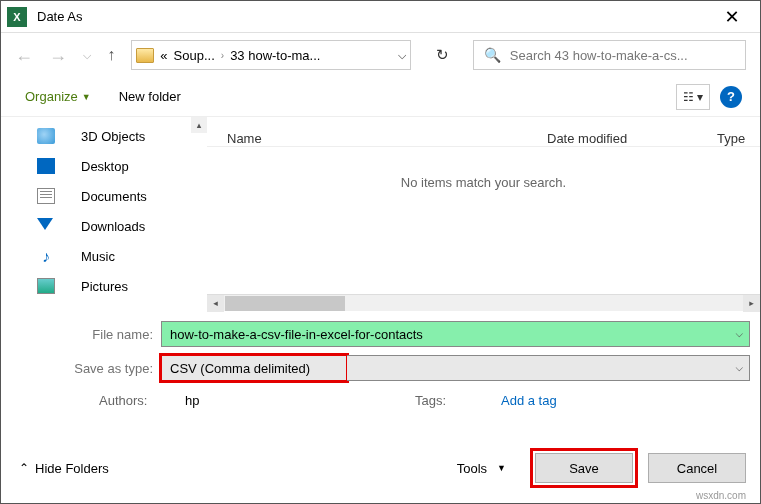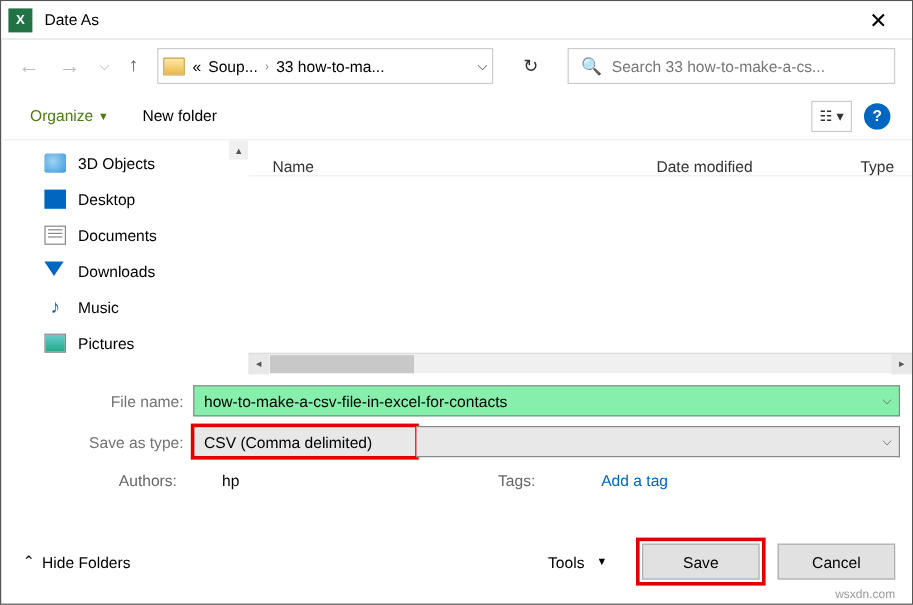--- a/index.html
+++ b/index.html
@@ -26,21 +26,21 @@
     
     .toolbar { height: 40px; display: flex; align-items: center; padding: 0 18px 0 24px; gap: 28px; border-bottom: 1px solid #eee; }
     .toolbar .org { color: #4d7c0f; font-size: 13px; display: flex; align-items: center; gap: 4px; }
     .toolbar .nf { color: #000; font-size: 13px; }
     .toolbar .right { margin-left: auto; display: flex; align-items: center; gap: 10px; }
     .view-ic { width: 34px; height: 26px; border: 1px solid #ccc; display: flex; align-items: center; justify-content: center; font-size: 12px; color: #333; }
     .help-ic { width: 22px; height: 22px; border-radius: 50%; background: #0067c0; color: #fff; display: flex; align-items: center; justify-content: center; font-size: 13px; font-weight: bold; }
     
     .body { display: flex; height: 194px; }
     .sidebar { width: 206px; padding: 4px 4px; overflow: hidden; border-right: 0; position: relative; }
-    .srow { height: 30px; display: flex; align-items: center; padding-left: 32px; gap: 10px; font-size: 13px; color: #000; }
+    .srow { height: 30px; display: flex; align-items: center; padding-left: 32px; gap: 26px; font-size: 13px; color: #000; }
     .sic { width: 18px; height: 16px; flex: 0 0 18px; }
     .ic-3d { background: radial-gradient(circle at 40% 40%, #9fd3f5, #3a9bd9); border-radius: 2px; }
     .ic-desk { background: #0067c0; }
     .ic-doc { background: #fff; border: 1px solid #888; position: relative; }
     .ic-doc::after { content: ""; position: absolute; top: 2px; left: 2px; right: 2px; height: 1px; background: #888; box-shadow: 0 3px 0 #888, 0 6px 0 #888; }
     .ic-dl { width: 0; height: 0; border-left: 8px solid transparent; border-right: 8px solid transparent; border-top: 12px solid #0067c0; }
     .ic-mus { color: #0067c0; font-size: 16px; text-align: center; }
     .ic-pic { background: linear-gradient(#6cc,#2a8); border: 1px solid #888; }
     .sb-scroll-up { position: absolute; top: 0; right: 0; width: 16px; height: 16px; background: #f0f0f0; color: #555; font-size: 9px; display: flex; align-items: center; justify-content: center; }
     
@@ -95,21 +95,21 @@
     <div class="folder-ic"></div>
     <span class="crumb">«</span>
     <span class="crumb">Soup...</span>
     <span class="crumb-sep">›</span>
     <span class="crumb">33 how-to-ma...</span>
     <span class="addr-drop">⌵</span>
   </div>
   <div class="refresh">↻</div>
   <div class="search">
     <span class="search-ic">🔍</span>
-    <span class="search-ph">Search 33 how-to-make-a-cs...</span>
+    <span class="search-ph">Search 43 how-to-make-a-cs...</span>
   </div>
 </div>
 
 <div class="toolbar">
   <div class="org">
     <span>Organize</span>
     <span style="font-size:9px;">▼</span>
   </div>
   <div class="nf">New folder</div>
   <div class="right">
@@ -147,20 +147,21 @@
       <div class="sic ic-pic"></div>
       <span>Pictures</span>
     </div>
   </div>
   <div class="content">
     <div class="chead">
       <div class="ch-name">Name</div>
       <div class="ch-date">Date modified</div>
       <div class="ch-type">Type</div>
     </div>
+    <div class="empty-msg">No items match your search.</div>
     <div class="hscroll">
       <div class="sbtn">◂</div>
       <div class="thumb"></div>
       <div class="track"></div>
       <div class="sbtn">▸</div>
     </div>
   </div>
 </div>
 
 <div class="form-area">

